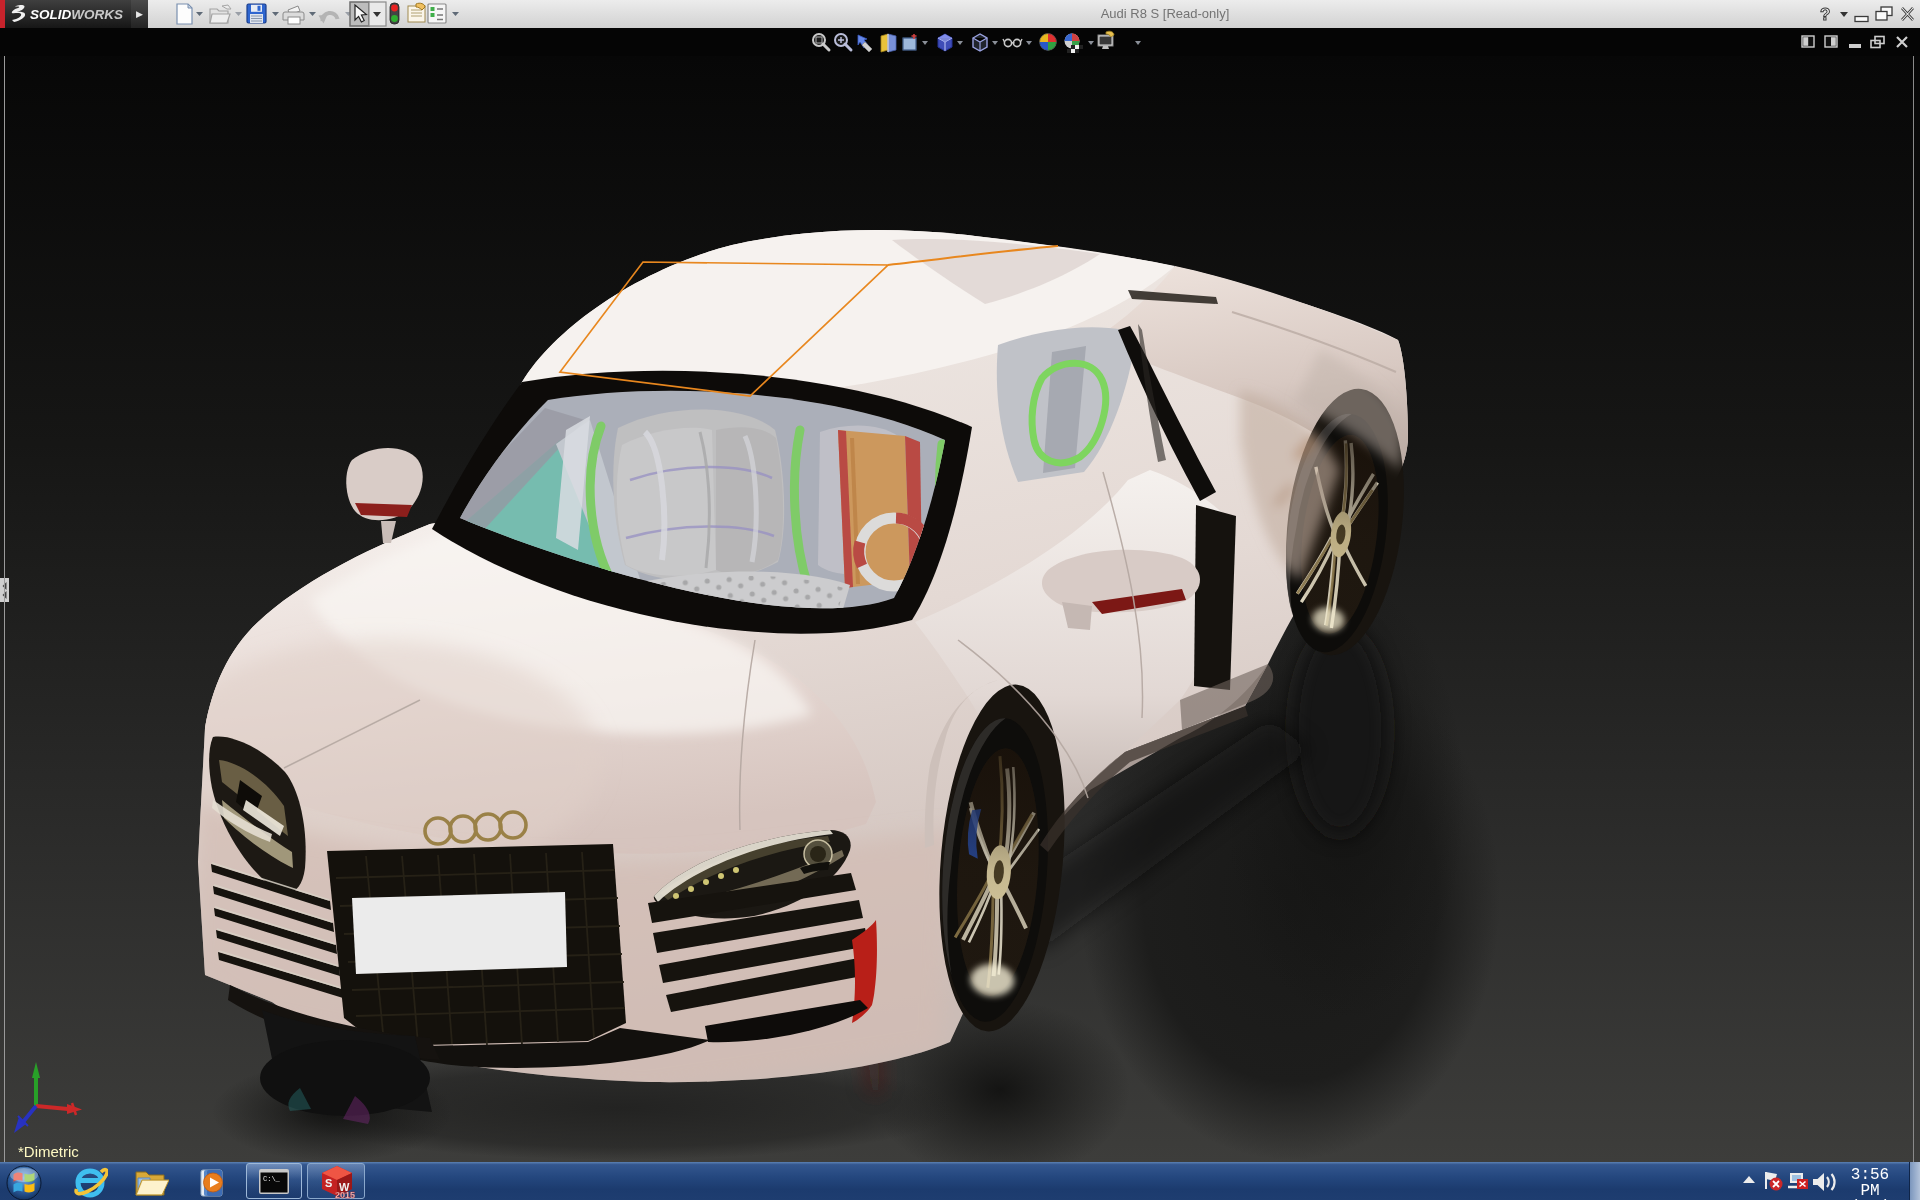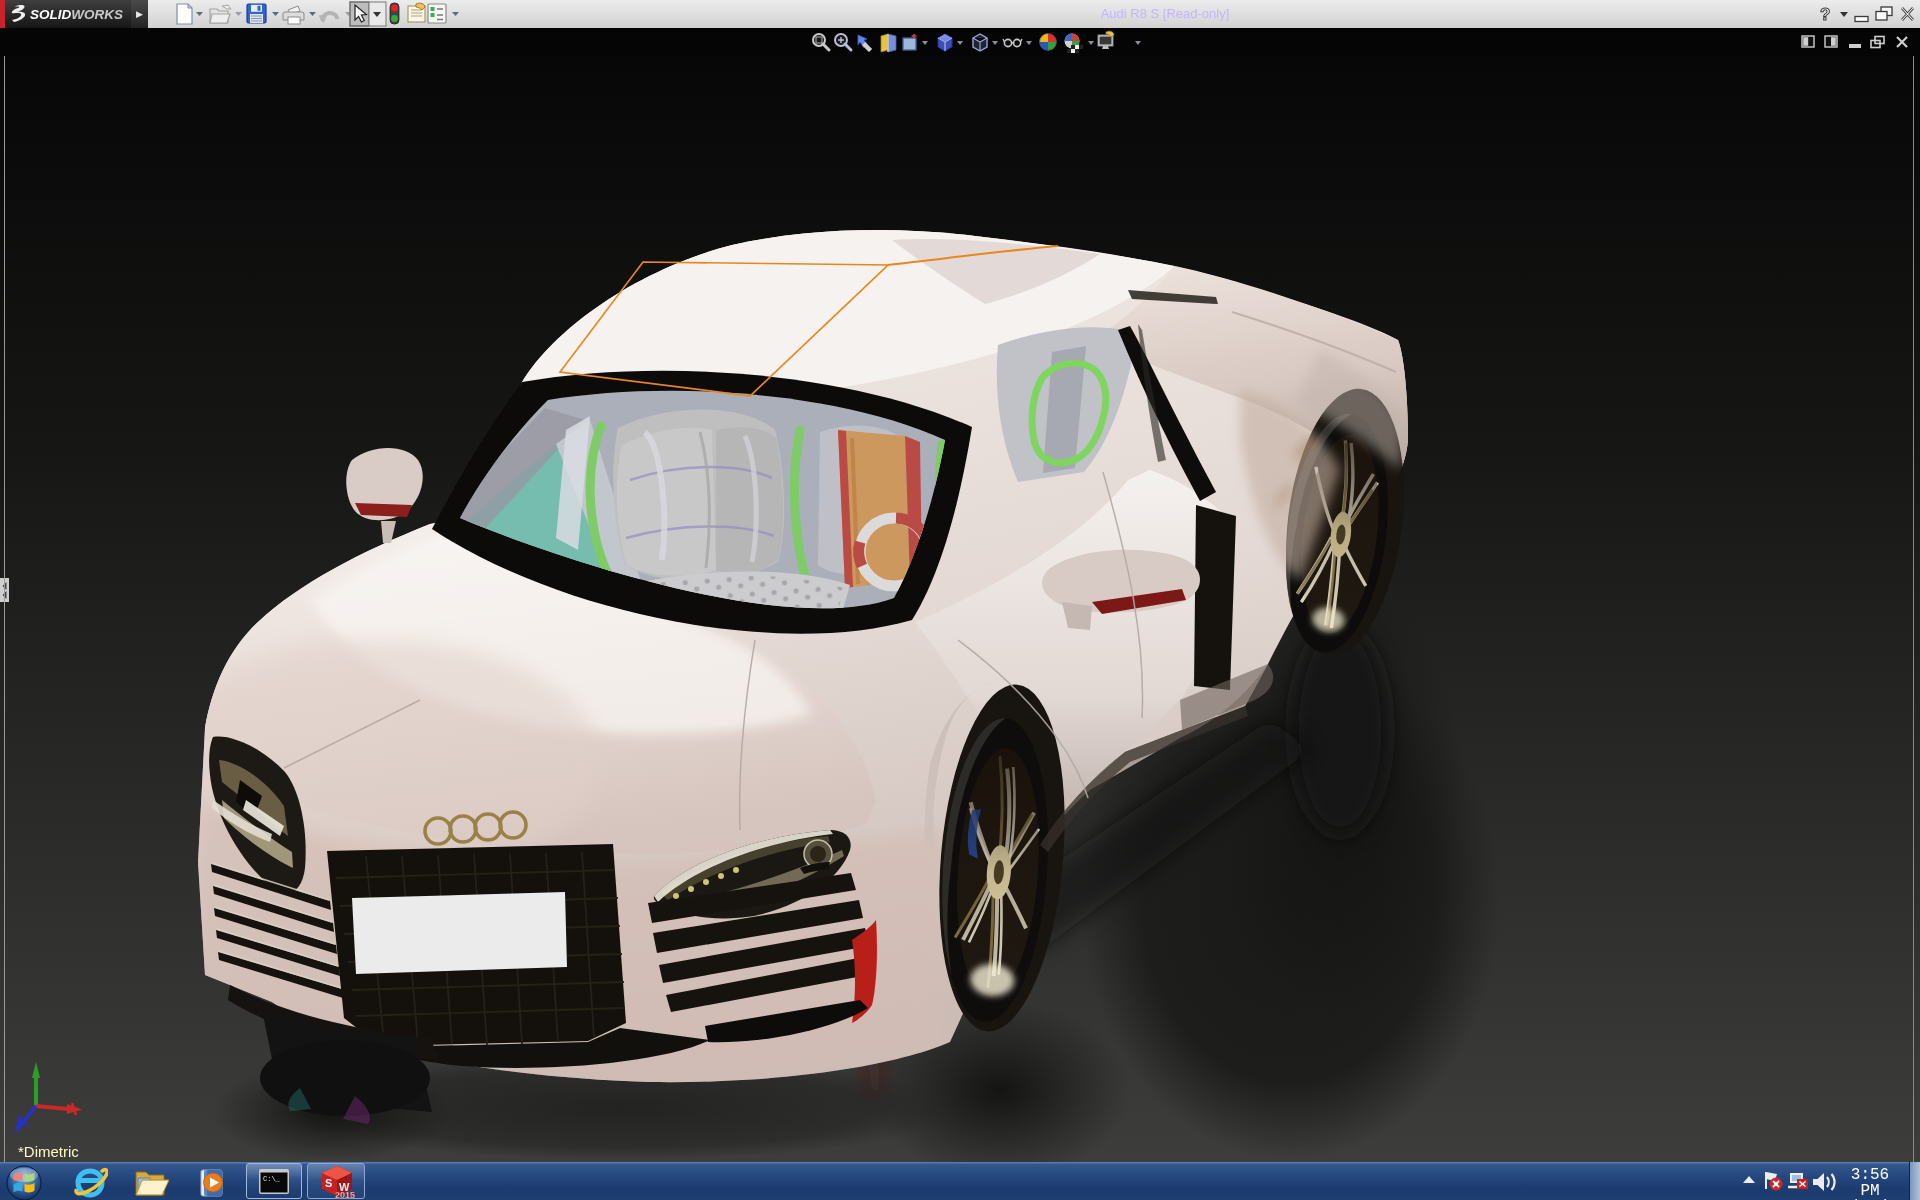--- a/index.html
+++ b/index.html
@@ -1,21 +1,21 @@
 <!DOCTYPE html>
 <html><head>
 <meta charset="utf-8">
 <style>
   html,body{margin:0;padding:0;width:1920px;height:1200px;overflow:hidden;background:#000;font-family:"Liberation Sans",sans-serif;}
   *{box-sizing:border-box;}
   #titlebar{position:absolute;left:0;top:0;width:1920px;height:28px;background:linear-gradient(#ececec,#d2d2d2);}
   #swlogo{position:absolute;left:0;top:0;width:131px;height:28px;background:linear-gradient(#3f3f3f,#161616);}
   #swred{position:absolute;left:0;top:0;width:5px;height:28px;background:#c8232c;}
   #swarrow{position:absolute;left:131px;top:0;width:17px;height:28px;background:linear-gradient(#4a4a4a,#232323);color:#e8e8e8;font-size:9px;line-height:28px;text-align:center;}
-  #title{position:absolute;left:900px;top:0;width:530px;height:28px;line-height:28px;text-align:center;color:#c4b5fd;font-size:13px;}
+  #title{position:absolute;left:900px;top:0;width:530px;height:28px;line-height:28px;text-align:center;color:#737373;font-size:13px;}
   #menustrip{position:absolute;left:0;top:28px;width:1920px;height:28px;background:#050505;}
   #viewport{position:absolute;left:0;top:56px;width:1920px;height:1106px;background:linear-gradient(#060606,#3e3e3c);}
   #dimetric{position:absolute;left:18px;top:1143px;color:#fef9c3;font-size:15px;}
   #taskbar{position:absolute;left:0;top:1162px;width:1920px;height:38px;background:linear-gradient(#5c82b4 0%,#33568e 7%,#24477e 40%,#1c3b6e 72%,#1e3d70 100%);}
   #traytime{position:absolute;right:19px;top:1167px;width:62px;color:#fff;font-size:16px;text-align:center;line-height:16px;font-family:Liberation Mono, monospace;}
   #showdesk{position:absolute;right:0px;top:1162px;width:11px;height:38px;background:linear-gradient(90deg,#7b96bd,#b3c3da);border-left:1px solid #102548;}
   svg{display:block;}
   .abs{position:absolute;}
 </style>
 </head>

